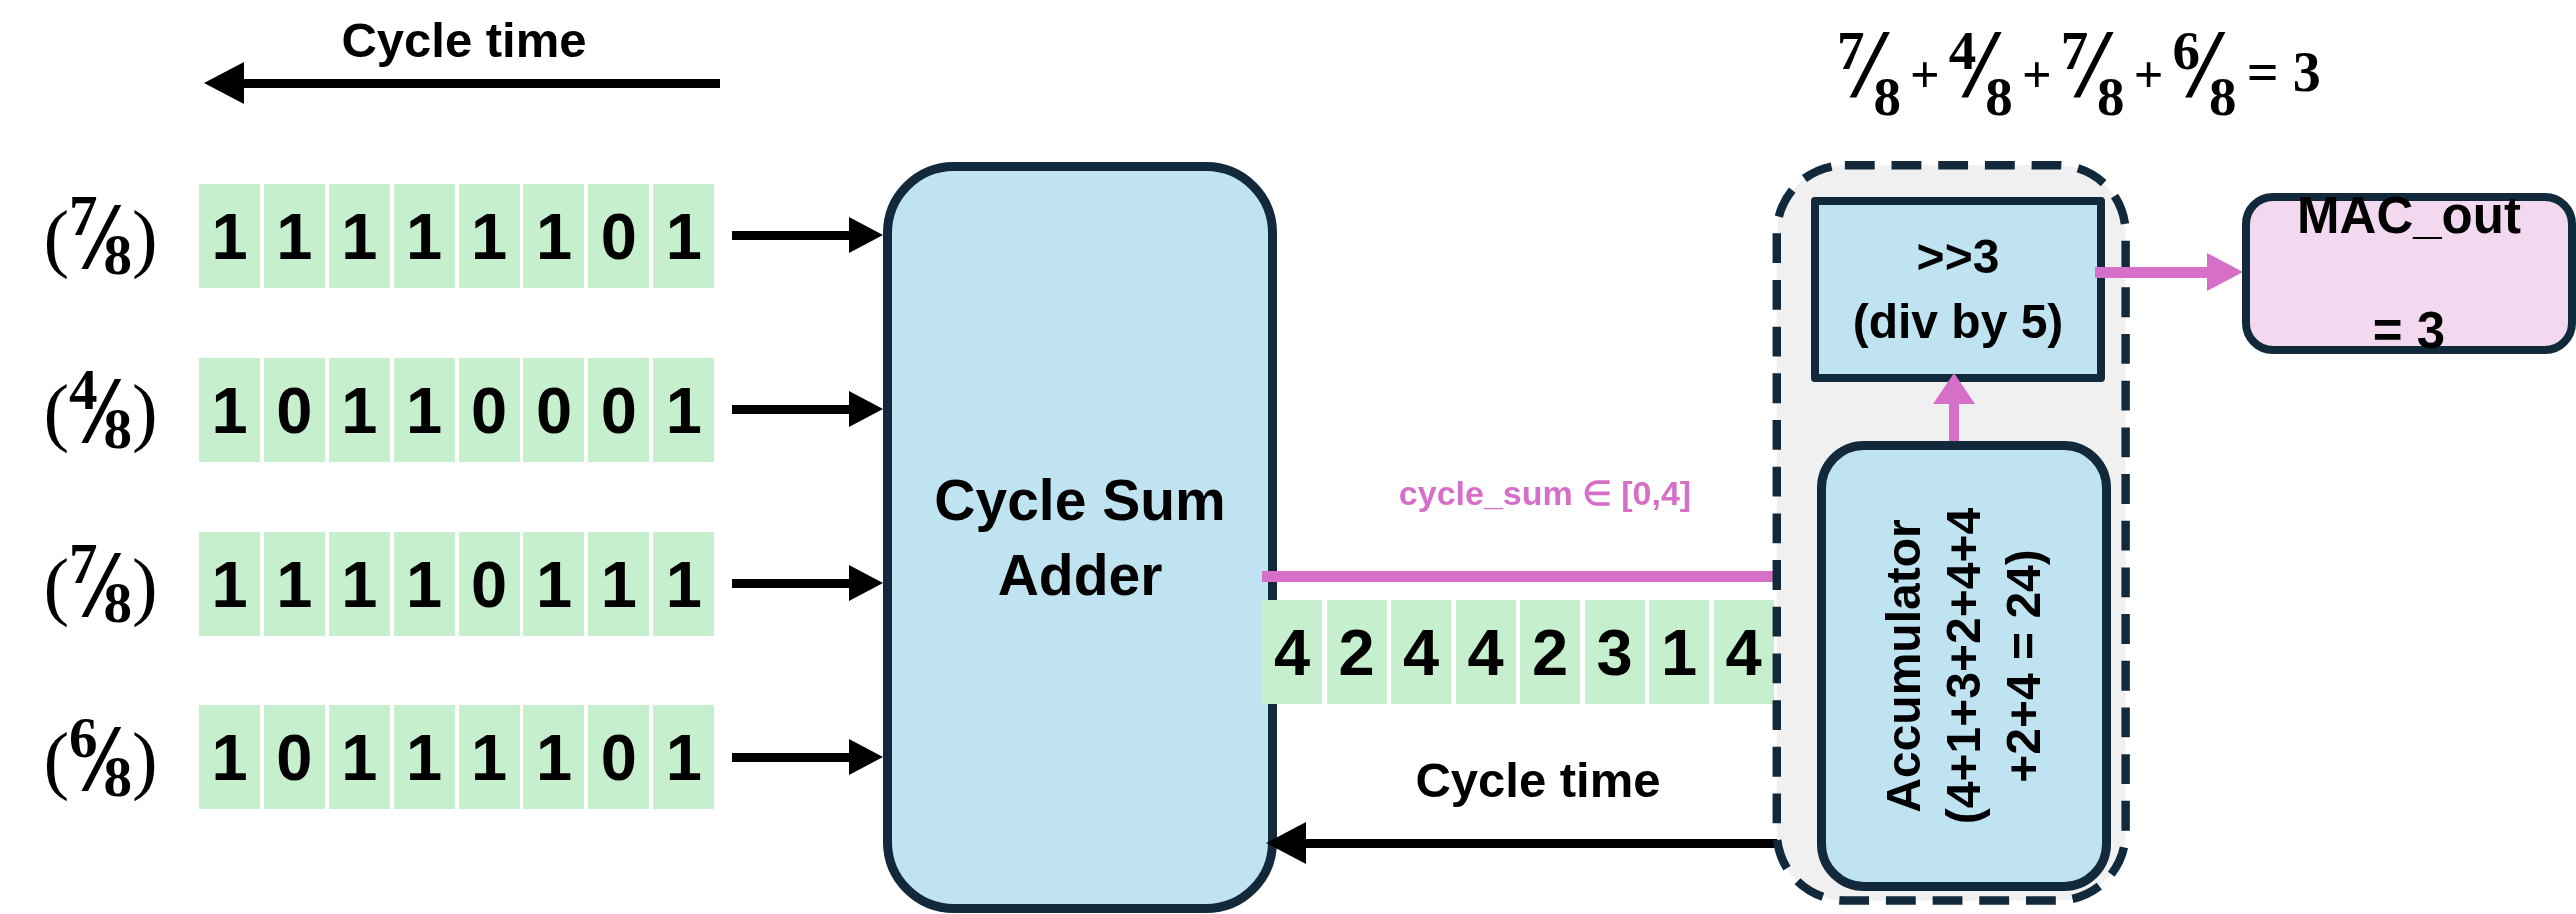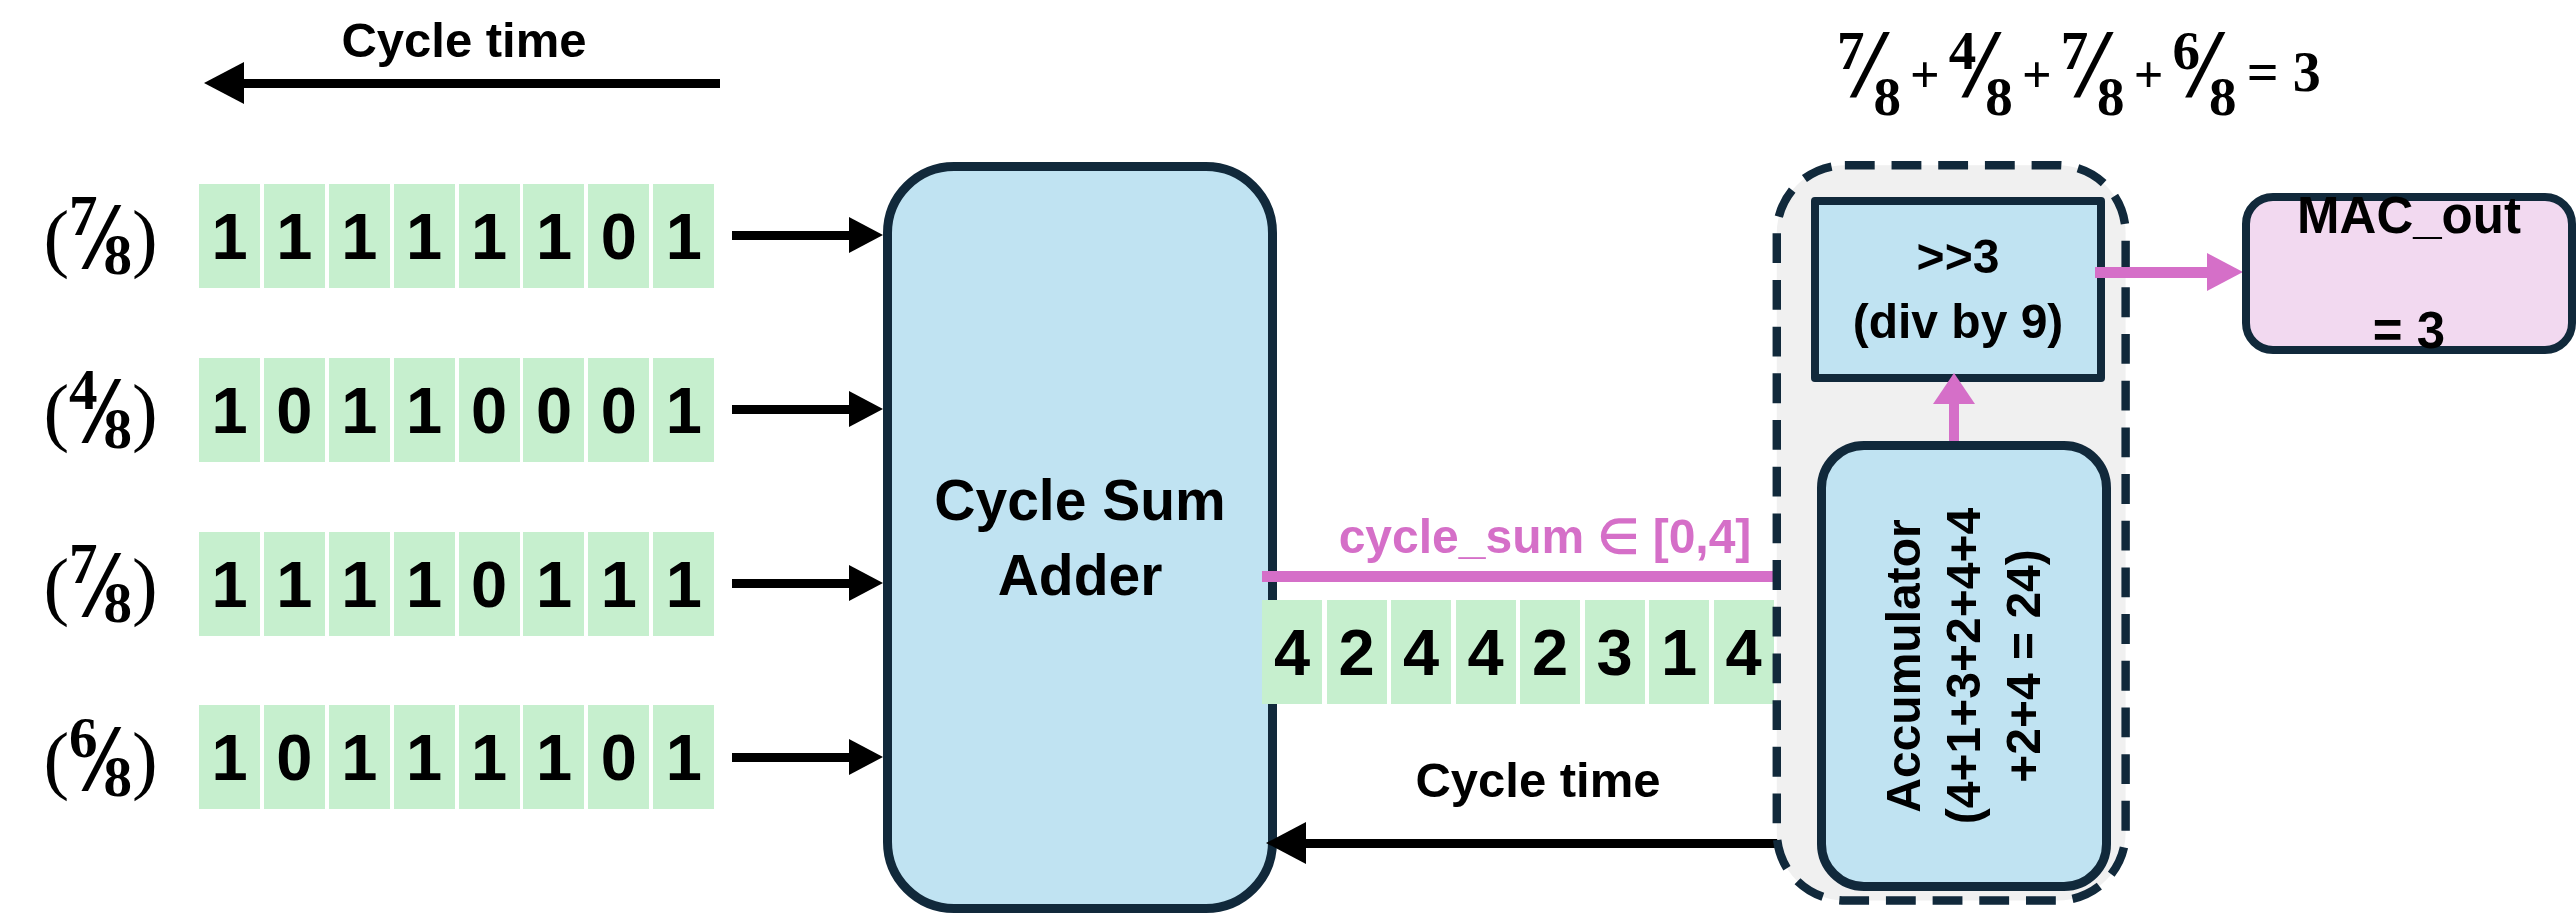--- a/index.html
+++ b/index.html
@@ -36,22 +36,22 @@
   #adder-box{left:883px;top:162px;width:376px;height:733px;font-size:57px;font-weight:700;line-height:1.3;}
   #shifter-box{left:1811px;top:197px;width:278px;height:169px;border-width:8.4px;border-radius:3.9px;
                font-size:48px;font-weight:700;line-height:1.35;}
   #accumulator-box{left:1817px;top:441px;width:276px;height:432px;border-radius:47px;}
   #mac-box{left:2242px;top:193px;width:318px;height:145px;border-width:8.4px;border-radius:31px;
            background:#F2D9F0;font-size:51px;font-weight:700;line-height:1.3;gap:48px;}
   .rot{position:absolute;left:50%;top:50%;width:415px;transform:translate(-50%,-50%) rotate(-90deg);
        text-align:center;font-size:48px;font-weight:700;line-height:1.25;}
 
   
-  #cycle-sum-label{position:absolute;left:1266px;top:508px;width:558px;text-align:center;
-                   color:#D56FC8;font-size:48px;font-weight:700;}
+  #cycle-sum-label{position:absolute;left:1266px;top:473px;width:558px;text-align:center;
+                   color:#D56FC8;font-size:34px;font-weight:700;}
 
   
   #equation{position:absolute;left:1837px;top:10.4px;width:727px;text-align:left;line-height:130px;
             font-family:"Liberation Serif",serif;font-weight:700;color:#000;white-space:nowrap;}
   #equation .fn{font-size:55px;top:-25px;}
   #equation .fd{font-size:55px;top:21px;}
   #equation .fs{font-size:97px;margin:0 -9px;}
   #equation .op{font-size:52px;position:relative;top:-2.6px;margin:0 6.5px;}
   #equation .rhs{font-size:56px;position:relative;top:-3.9px;margin-left:7.8px;}
 
@@ -183,21 +183,21 @@
     <span class="head" style="left:0;top:0;border-right:40px solid #000;border-top:21.4px solid transparent;border-bottom:21.4px solid transparent;"></span>
     <span class="shaft" style="left:36px;top:17px;width:477px;height:9px;"></span>
   </div>
 
   <svg style="left:1769px;top:157px;" width="367" height="753" viewBox="0 0 566 1160">
     <rect x="12" y="12" width="538" height="1134" rx="105" fill="#F0F0F0" stroke="#11293B" stroke-width="13" stroke-dasharray="46 26"></rect>
   </svg>
 
   <div class="roundbox" id="shifter-box">
     <div>&gt;&gt;3</div>
-    <div>(div by 9)</div>
+    <div>(div by 5)</div>
   </div>
 
   <div class="arrow pink" style="left:1933px;top:373px;width:42px;height:70px;">
     <span class="head" style="left:0;top:0;border-bottom:31px solid #D56FC8;border-left:21px solid transparent;border-right:21px solid transparent;"></span>
     <span class="shaft" style="left:15.6px;top:28.6px;width:10.4px;height:42px;"></span>
   </div>
 
   <div class="roundbox" id="accumulator-box">
     <div class="rot">
       <div>Accumulator</div>

